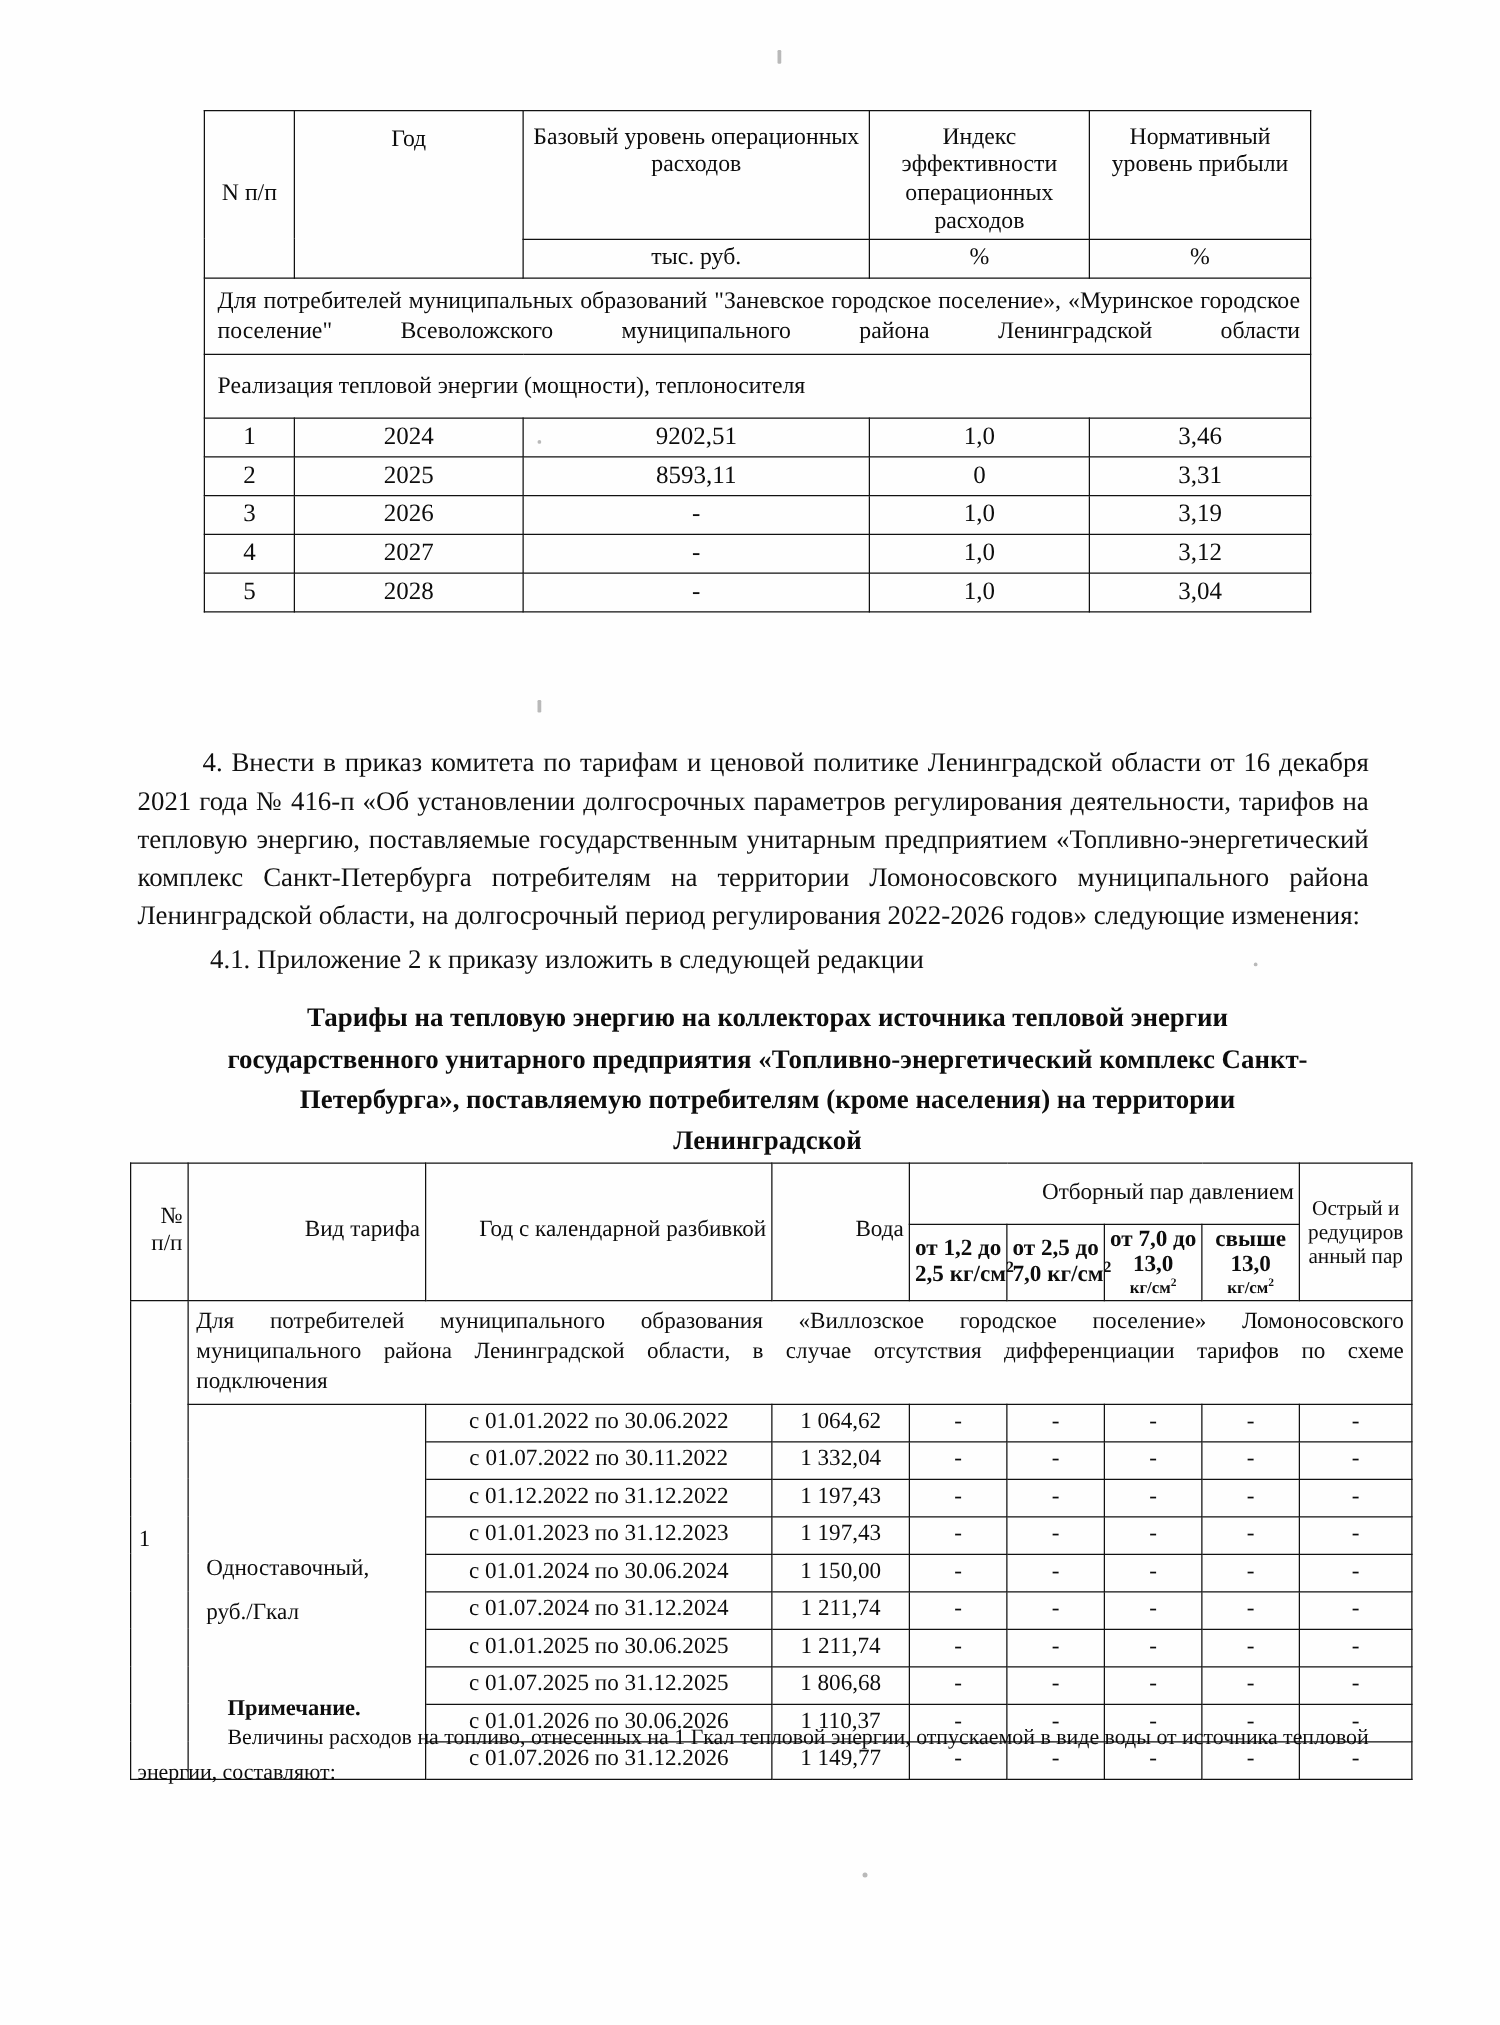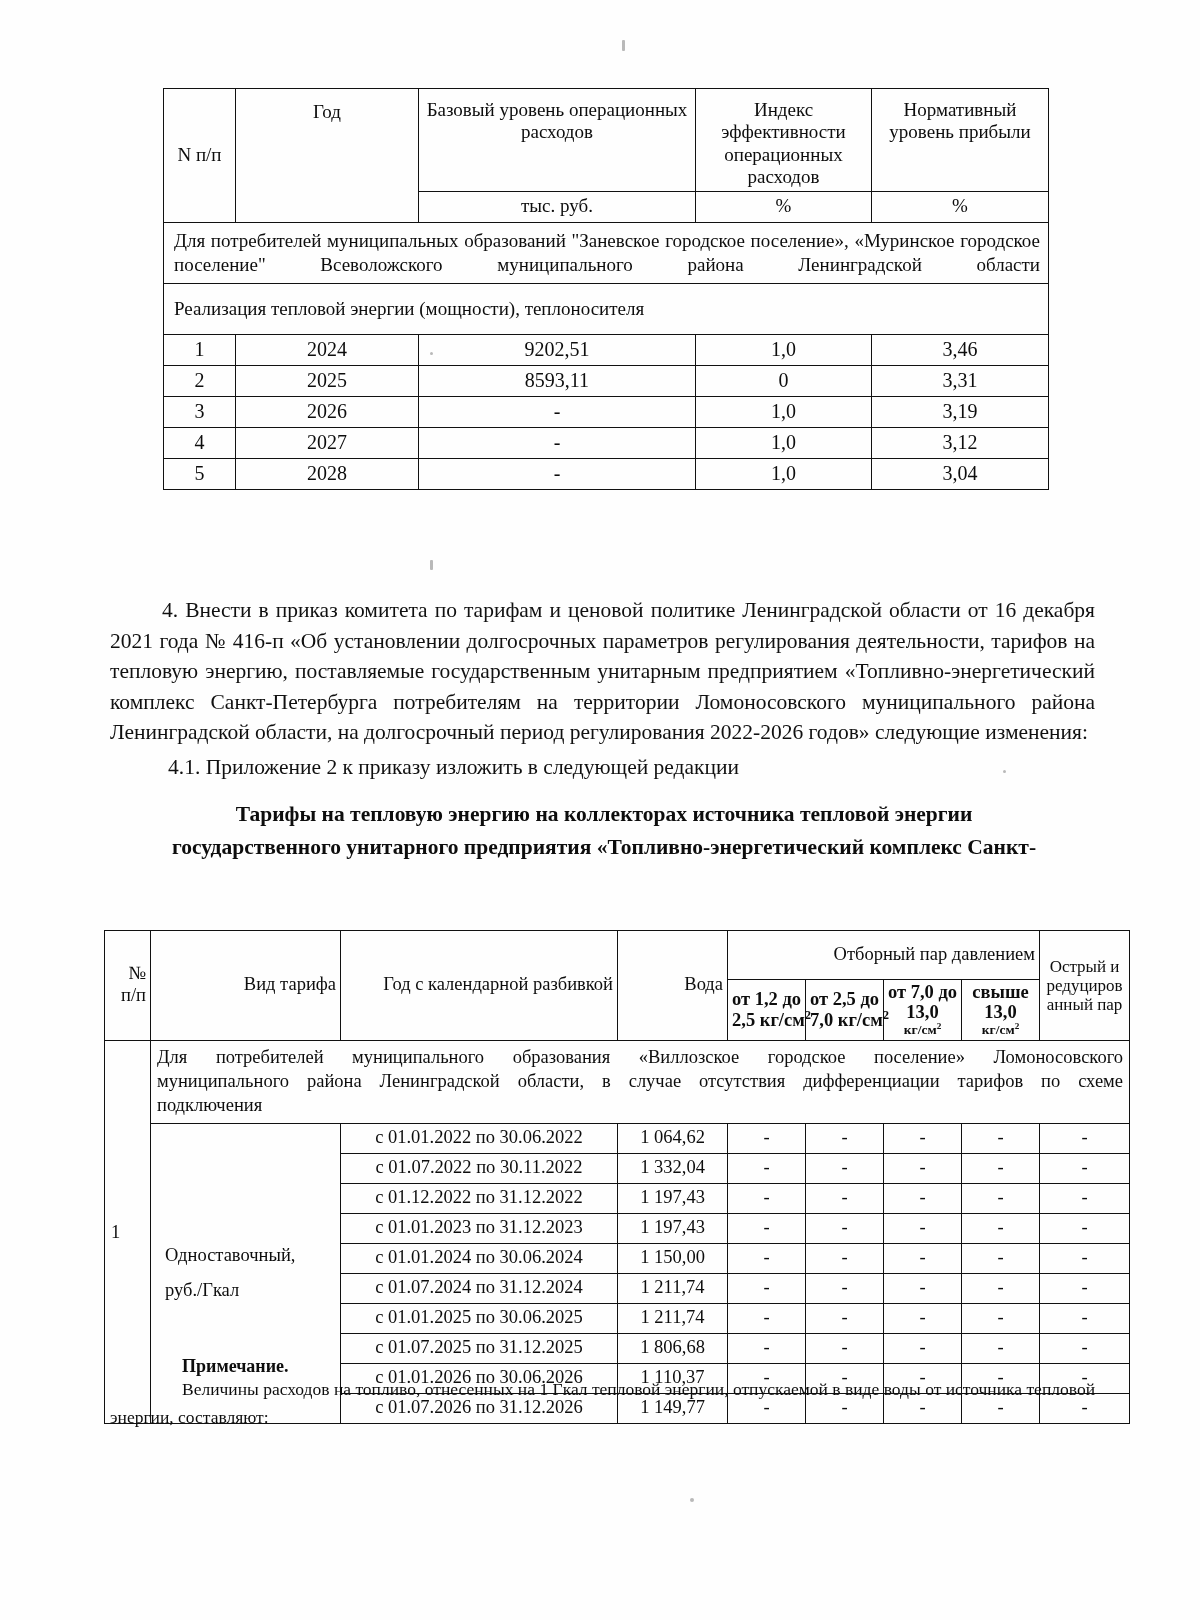--- a/index.html
+++ b/index.html
@@ -81,21 +81,21 @@
     left: 116px;
     top: 752px;
     width: 985px;
     text-indent: 52px;
     text-align: center;
   }
 
   
   #heading {
     position: absolute;
-    left: 154px;
+    left: 164px;
     top: 798px;
     width: 900px;
     text-align: center;
     font-weight: bold;
     font-size: 21.5px;
     line-height: 1.52;
   }
 
   
   #table2-wrap {
@@ -221,20 +221,21 @@
       </tbody>
     </table>
   </div>
 
   <div class="para" id="para4">4. Внести в приказ комитета по тарифам и ценовой политике Ленинградской области от 16 декабря 2021 года № 416-п «Об установлении долгосрочных параметров регулирования деятельности, тарифов на тепловую энергию, поставляемые государственным унитарным предприятием «Топливно-энергетический комплекс Санкт-Петербурга потребителям на территории Ломоносовского муниципального района Ленинградской области, на долгосрочный период регулирования 2022-2026 годов» следующие изменения:</div>
   <div class="para" id="para41">4.1. Приложение 2 к приказу изложить в следующей редакции</div>
 
   <div id="heading">
     <div>Тарифы на тепловую энергию на коллекторах источника тепловой энергии</div>
     <div>государственного унитарного предприятия «Топливно-энергетический комплекс Санкт-</div>
+    <div>Петербурга», поставляемую потребителям (кроме населения) на территории Ленинградской</div>
   </div>
 
   <div id="table2-wrap">
     <table id="table2">
       <colgroup>
         <col style="width:46px">
         <col style="width:190px">
         <col style="width:277px">
         <col style="width:110px">
         <col style="width:78px">

